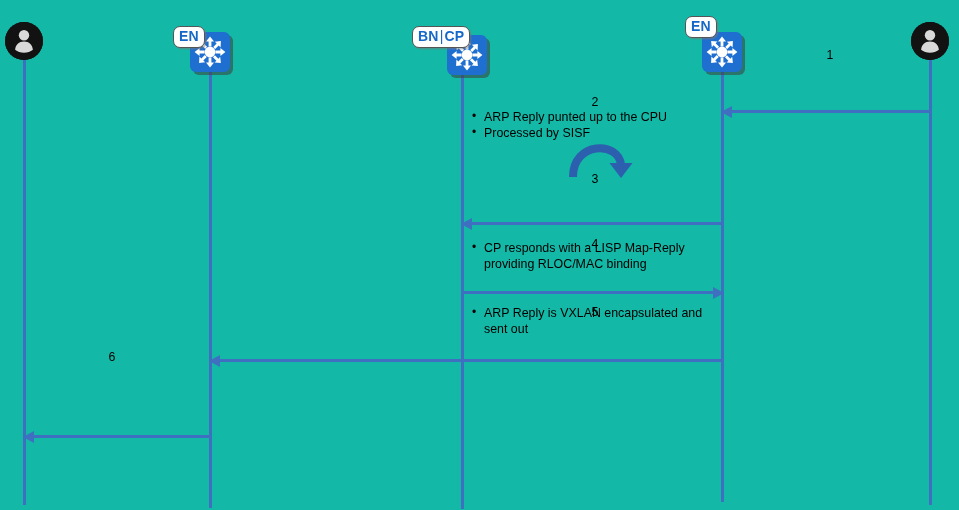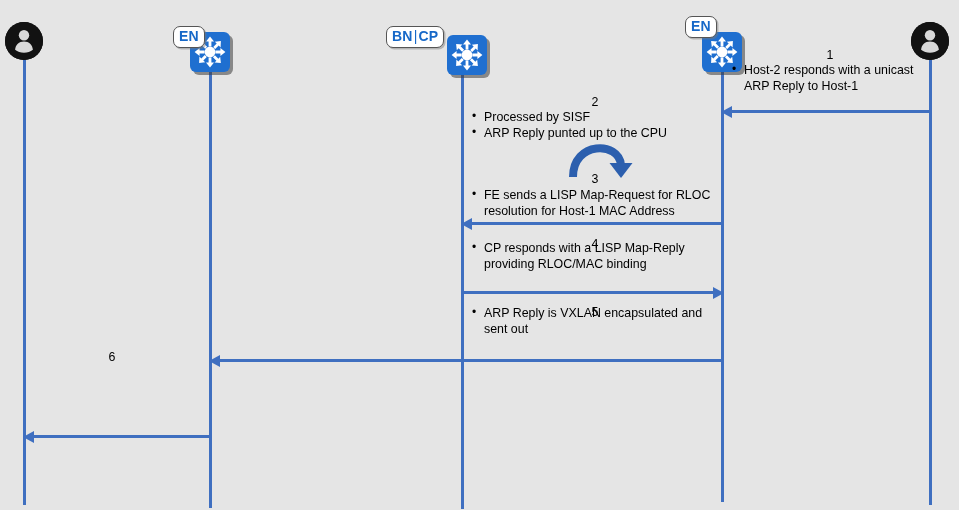--- a/index.html
+++ b/index.html
@@ -7,21 +7,21 @@
     padding: 0;
     background: #ffffff;
   }
   body {
     font-family: "Liberation Sans", sans-serif;
   }
   #canvas {
     position: relative;
     width: 959px;
     height: 510px;
-    background: #e5e5e5;
+    background: #14b8a6;
     overflow: hidden;
   }
   .lifeline {
     position: absolute;
     width: 3px;
     background: #3f6fc0;
   }
   .host-icon {
     position: absolute;
     width: 38px;
@@ -173,21 +173,21 @@
         <path d="M17 32.4l-4-5h2.6v-5h2.8v5H21z"></path>
         <path d="M1.6 17l5-4v2.6h5v2.8h-5V21z"></path>
         <path d="M32.4 17l-5 4v-2.6h-5v-2.8h5V13z"></path>
         <path d="M6.1 6.1l6.4.3-1.9 1.9 3.5 3.5-2 2-3.5-3.5-1.8 1.9z"></path>
         <path d="M27.9 27.9l-6.4-.3 1.9-1.9-3.5-3.5 2-2 3.5 3.5 1.8-1.9z"></path>
         <path d="M27.9 6.1l-.3 6.4-1.9-1.9-3.5 3.5-2-2 3.5-3.5-1.9-1.8z"></path>
         <path d="M6.1 27.9l.3-6.4 1.9 1.9 3.5-3.5 2 2-3.5 3.5 1.9 1.8z"></path>
       </g>
     </svg>
   </div>
-  <div class="badge" style="left:386px; top:26px;">
+  <div class="badge" style="left:412px; top:26px;">
     <span>BN</span><span class="sep">|</span><span>CP</span>
   </div>
 
   <div class="router" style="left:702px; top:32px;">
     <div class="box"></div>
     <svg class="star" width="34" height="34" viewBox="0 0 34 34" aria-hidden="true">
       <circle cx="17" cy="17" r="5.4" fill="#ffffff"></circle>
       <g fill="#ffffff">
         <path d="M17 1.6l4 5h-2.6v5h-2.8v-5H13z"></path>
         <path d="M17 32.4l-4-5h2.6v-5h2.8v5H21z"></path>
@@ -207,45 +207,39 @@
   <div class="host-icon" style="left:911px; top:22px;">
     <svg width="38" height="38" viewBox="0 0 38 38" aria-hidden="true">
       <circle cx="19" cy="19" r="19" fill="#121212"></circle>
       <circle cx="19" cy="13.2" r="5.2" fill="#d9d9d9"></circle>
       <path d="M19 19.6c-5.1 0-8.4 3.3-8.9 8.2 2.4 1.9 5.5 3 8.9 3s6.5-1.1 8.9-3c-.5-4.9-3.8-8.2-8.9-8.2z" fill="#d9d9d9"></path>
     </svg>
   </div>
 
   <div class="step" style="left:730px; top:48px; width:200px;">
     <div class="num">1</div>
-    <ul>
-      <li>Host-2 responds with a unicast ARP Reply to Host-1</li>
-    </ul>
   </div>
   <div class="arrow-line" style="left:727px; top:110px; width:203px;"></div>
   <div class="arrow-head left" style="left:721px; top:105.5px;"></div>
 
   <div class="step" style="left:470px; top:95px; width:250px;">
     <div class="num">2</div>
     <ul>
+      <li>ARP Reply punted up to the CPU</li>
       <li>Processed by SISF</li>
-      <li>ARP Reply punted up to the CPU</li>
     </ul>
   </div>
 
   <svg class="curve" width="80" height="46" viewBox="0 0 80 46" style="left:563px; top:133px;">
     <path d="M10 44 C 10 8, 56 8, 58 32" stroke="#2c5fae" stroke-width="8" fill="none" stroke-linecap="butt"></path>
     <polygon points="46.5,30 69.5,30 58,45" fill="#2c5fae"></polygon>
   </svg>
 
   <div class="step" style="left:470px; top:173px; width:250px;">
     <div class="num" style="position:absolute; left:125px; top:-1px; width:20px; margin-left:-10px;">3</div>
-    <ul style="margin-top:15px;">
-      <li>FE sends a LISP Map-Request for RLOC resolution for Host-1 MAC Address</li>
-    </ul>
   </div>
   <div class="arrow-line" style="left:468px; top:222px; width:255px;"></div>
   <div class="arrow-head left" style="left:461px; top:217.5px;"></div>
 
   <div class="step" style="left:470px; top:238px; width:255px;">
     <div class="num" style="position:absolute; left:125px; top:-1px; width:20px; margin-left:-10px;">4</div>
     <ul style="margin-top:3px;">
       <li>CP responds with a LISP Map-Reply providing RLOC/MAC binding</li>
     </ul>
   </div>

